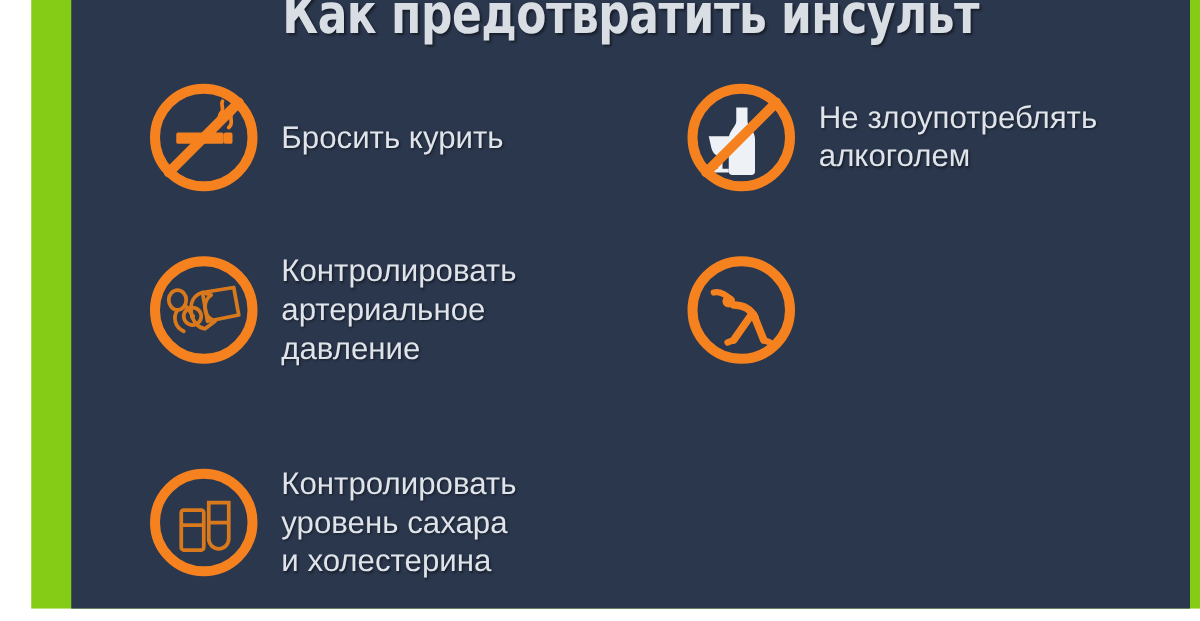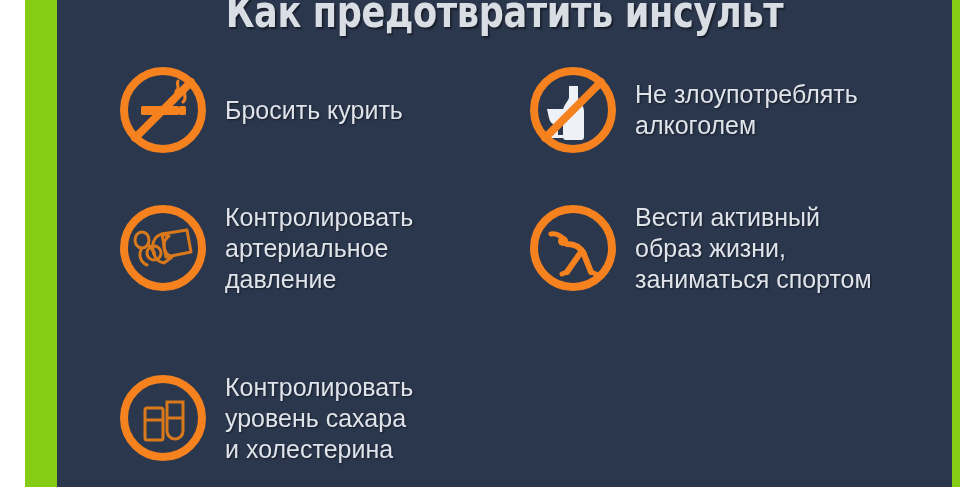--- a/index.html
+++ b/index.html
@@ -65,21 +65,21 @@
     color: #dfe3ea;
     font-family: "Liberation Sans", sans-serif;
     font-size: 25px;
     line-height: 31px;
     font-weight: normal;
     text-shadow: 1px 1px 2px rgba(0,0,0,0.5);
     white-space: pre-line;
   }
   
   .col-left  { left: 58px; }
-  .col-right { left: 468px; }
+  .col-right { left: 488px; }
   .row-1 { top: 62px; }
   .row-2 { top: 200px; }
   .row-3 { top: 370px; }
 </style>
 </head>
 <body>
 
 <div id="page">
 
   <div id="panel">
@@ -148,23 +148,20 @@
 
           <path d="M40 40 c-6 -6 -10 -7 -14 -6" fill="none" stroke="#f5821f" stroke-width="5" stroke-linecap="round"></path>
 
           <path d="M56 52 l-14 20" fill="none" stroke="#f5821f" stroke-width="6" stroke-linecap="round"></path>
           <path d="M42 72 l-5 2" fill="none" stroke="#f5821f" stroke-width="5" stroke-linecap="round"></path>
 
           <path d="M58 52 l8 20" fill="none" stroke="#f5821f" stroke-width="6" stroke-linecap="round"></path>
           <path d="M66 72 l5 2" fill="none" stroke="#f5821f" stroke-width="5" stroke-linecap="round"></path>
         </svg>
       </div>
-      <div class="tip-label">Вести активный
-образ жизни,
-заниматься спортом</div>
     </div>
 
     <div class="tip col-left row-3">
       <div class="icon-wrap">
         <svg viewBox="0 0 96 96" xmlns="http://www.w3.org/2000/svg">
           <circle cx="48" cy="48" r="39" fill="none" stroke="#f5821f" stroke-width="8"></circle>
 
           <rect x="30" y="38" width="18" height="32" rx="2" fill="none" stroke="#d9791c" stroke-width="3"></rect>
           <line x1="30" y1="50" x2="48" y2="50" stroke="#d9791c" stroke-width="3"></line>
 

